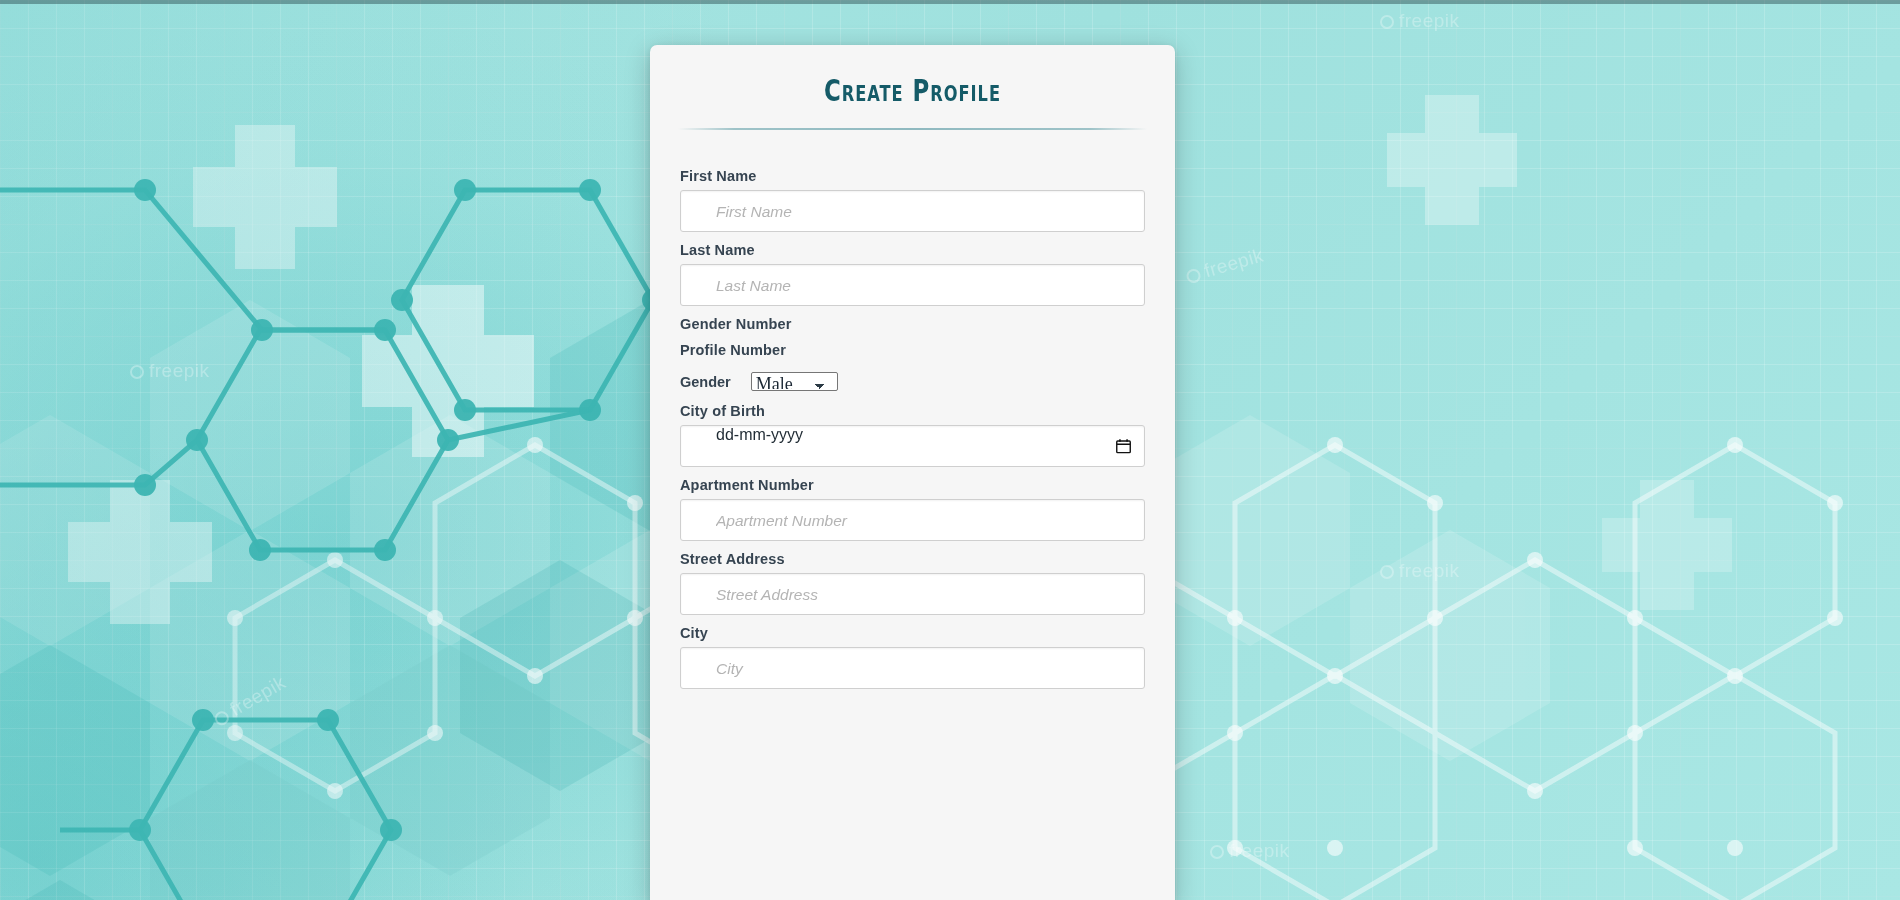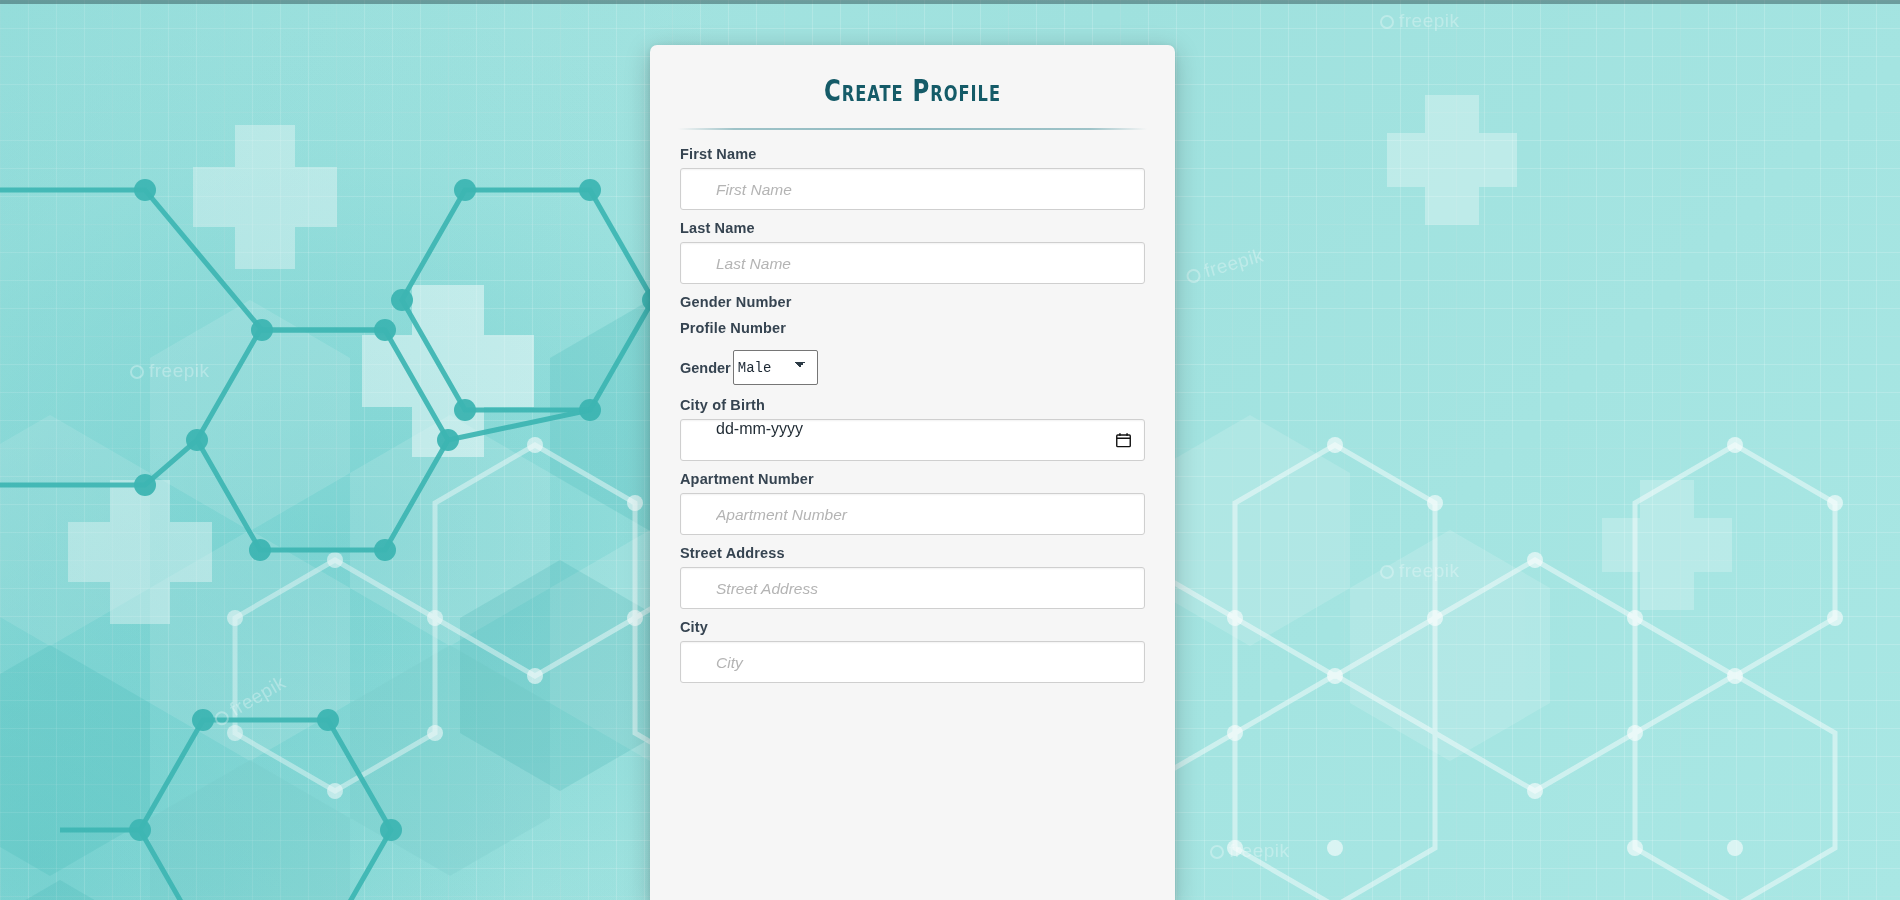--- a/index.html
+++ b/index.html
@@ -89,21 +89,21 @@
     height: 2px;
     margin: 20px 28px 0 28px;
     background: linear-gradient(to right,
       rgba(150,190,195,0) 0%,
       rgba(143,186,192,0.85) 12%,
       rgba(138,182,189,0.95) 50%,
       rgba(143,186,192,0.85) 88%,
       rgba(150,190,195,0) 100%);
   }
 
-  .form { padding: 16px 30px 0 30px; }
+  .form { padding: 38px 30px 0 30px; }
 
   .field-label {
     display: block;
     color: #364451;
     font-size: 14.5px;
     font-weight: bold;
     letter-spacing: 0.15px;
     margin: 0 0 6px 0;
   }
 
@@ -125,34 +125,34 @@
     color: #b4b4b4;
     font-style: italic;
     font-size: 15.5px;
   }
 
   .field { margin-bottom: 10px; }
 
   .gender-row {
     display: flex;
     align-items: center;
-    gap: 2px;
+    gap: 20px;
     margin: 14px 0 12px 0;
   }
   .gender-label {
     color: #364451;
     font-size: 14.5px;
     font-weight: bold;
   }
   .gender-select {
-    height: 35px;
+    height: 19px;
     min-width: 80px;
     padding: 1px 4px 1px 4px;
-    font-family: Liberation Mono, monospace;
-    font-size: 14px;
+    font-family: Liberation Serif, serif;
+    font-size: 18px;
     color: #1b2733;
     background: #ffffff;
     border: 1px solid #767676;
     border-radius: 2px;
     appearance: none;
     -webkit-appearance: none;
     background-image:
       linear-gradient(45deg, transparent 50%, #2b3a45 50%),
       linear-gradient(135deg, #2b3a45 50%, transparent 50%);
     background-position:

